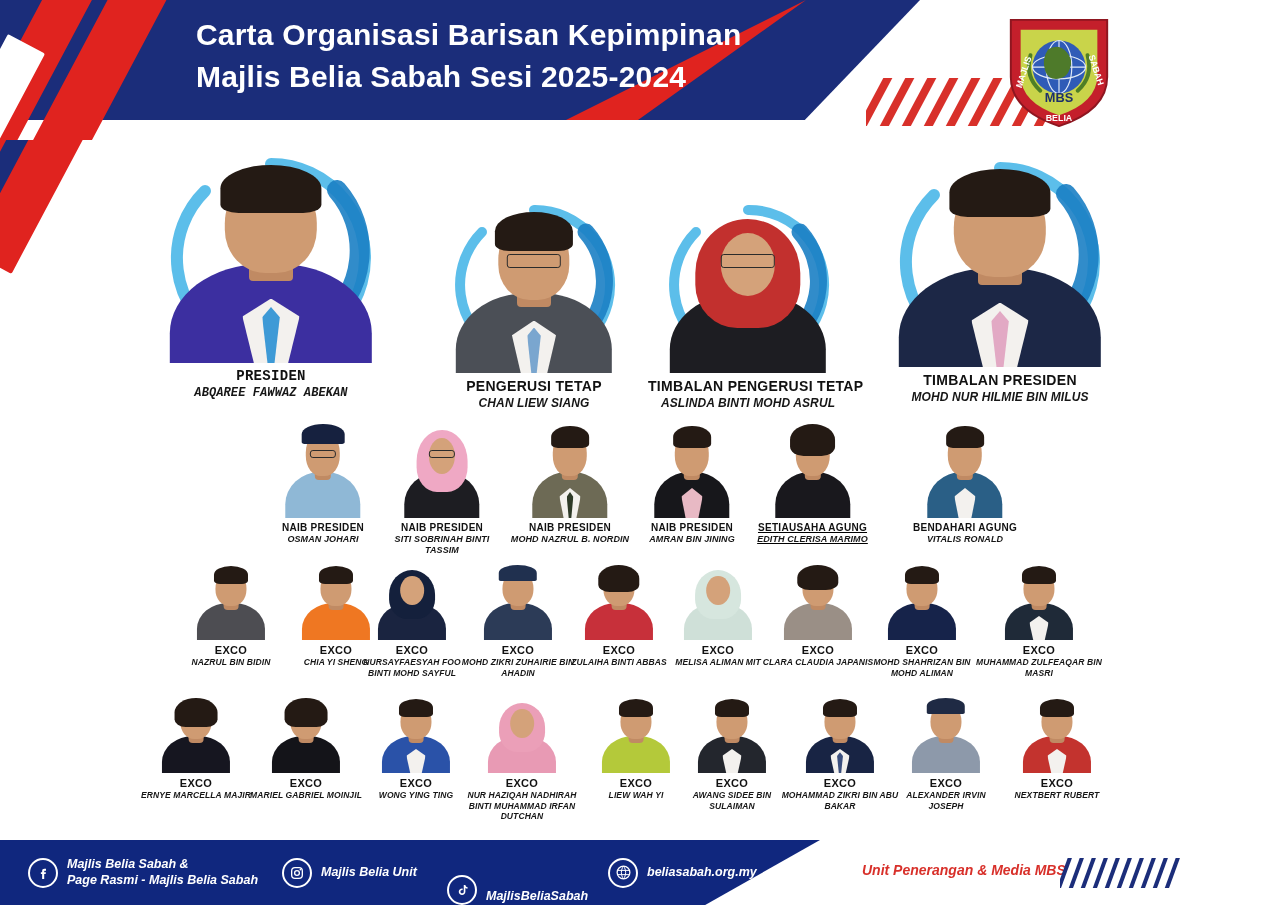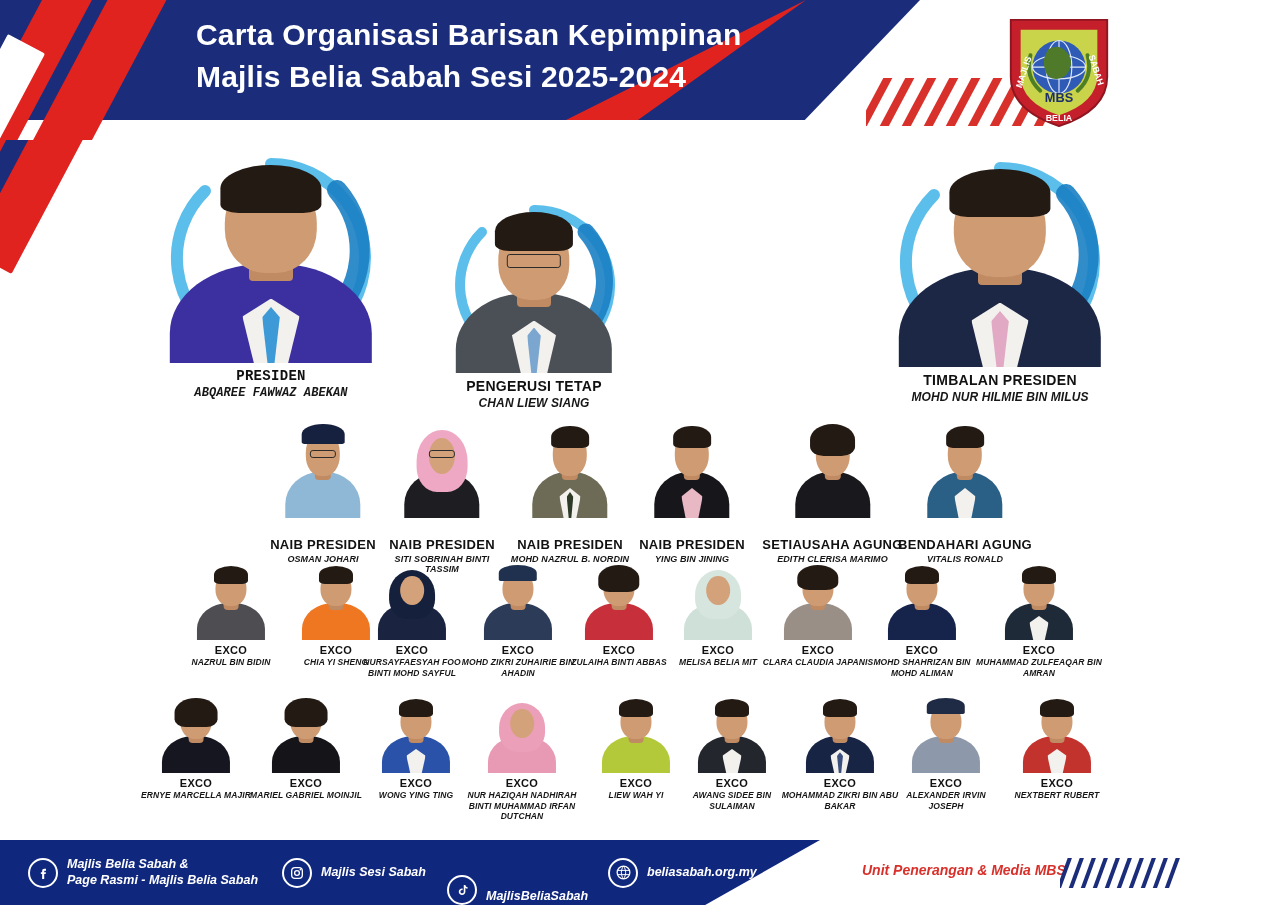--- a/index.html
+++ b/index.html
@@ -68,21 +68,21 @@
   .swoosh {
     position:absolute; left:0; top:0; width:100%; height:100%;
   }
   .r1 .role  { font-size:14px; margin-top:6px; }
   .r1 .pname { font-size:12px; margin-top:2px; }
   .r1.small .photo-wrap { width:170px; height:175px; }
 
   
   .r2 { width:120px; }
   .r2 .photo-wrap { position:relative; width:82px; height:100px; margin:0 auto; }
-  .r2 .role  { font-size:13px; margin-top:20px; }
+  .r2 .role  { font-size:10px; margin-top:4px; }
   .r2 .pname { font-size:9px; margin-top:1px; white-space:normal; }
 
   
   .r3 { width:112px; }
   .r3 .photo-wrap { position:relative; width:74px; height:80px; margin:0 auto; }
   .r3 .role  { font-size:11px; margin-top:4px; }
   .r3 .pname { font-size:8.5px; margin-top:1px; white-space:normal; line-height:1.2;text-align:center; }
 
   
   .pt { position:absolute; left:0; bottom:0; width:100%; height:100%; }
@@ -246,20 +246,36 @@
           <div class="neck"></div>
           <div class="head"></div>
           <div class="hair"></div>
           <div class="glasses"></div>
         </div>
       </div>
       <div class="role">PENGERUSI TETAP</div>
       <div class="pname">CHAN LIEW SIANG</div>
     </div>
 
+    <div class="person r1 small" style="left:648px; top:58px; width:200px;">
+      <div class="photo-wrap">
+        <svg class="swoosh" viewBox="0 0 170 175">
+          <path d="M85 12 a75 75 0 1 1 -52 22" fill="none" stroke="#3fb3e6" stroke-width="10" stroke-linecap="round" opacity="0.85"></path>
+          <path d="M137 34 a74 74 0 0 1 -11 108" fill="none" stroke="#1b7fc4" stroke-width="17" stroke-linecap="round" opacity="0.9"></path>
+        </svg>
+        <div class="pt">
+          <div class="shoulders" style="background:#1d1d22;"></div>
+          <div class="hijab" style="background:#c2302e;"></div>
+          <div class="face-ov"></div>
+          <div class="glasses"></div>
+        </div>
+      </div>
+      <div class="role">TIMBALAN PENGERUSI TETAP</div>
+      <div class="pname">ASLINDA BINTI MOHD ASRUL</div>
+    </div>
 
     <div class="person r1" style="left:880px; top:12px; width:240px;">
       <div class="photo-wrap">
         <svg class="swoosh" viewBox="0 0 220 215">
           <path d="M110 16 a94 94 0 1 1 -66 27" fill="none" stroke="#3fb3e6" stroke-width="12" stroke-linecap="round" opacity="0.85"></path>
           <path d="M176 42 a92 92 0 0 1 -14 134" fill="none" stroke="#1b7fc4" stroke-width="20" stroke-linecap="round" opacity="0.9"></path>
           <path d="M30 150 a92 92 0 0 0 150 26" fill="none" stroke="#9fdcf5" stroke-width="10" stroke-linecap="round" opacity="0.8"></path>
         </svg>
         <div class="pt">
           <div class="shoulders" style="background:#1c2746;"></div>
@@ -317,23 +333,23 @@
       <div class="photo-wrap">
         <div class="pt">
             <div class="shoulders" style="background:#17171b;"></div>
             <div class="shirt" style="background:#e8b9c4;"></div>
             <div class="neck"></div>
             <div class="head"></div>
             <div class="hair"></div>
           </div>
       </div>
       <div class="role">NAIB PRESIDEN</div>
-      <div class="pname">YING BIN JINING</div>
-    </div>
-    <div class="person r2" style="left:760px; top:278px; width:145px;">
+      <div class="pname">AMRAN BIN JINING</div>
+    </div>
+    <div class="person r2" style="left:740px; top:278px; width:145px;text-decoration:underline;">
       <div class="photo-wrap">
         <div class="pt">
             <div class="shoulders" style="background:#19181d;"></div>
             <div class="neck"></div>
             <div class="head"></div>
             <div class="hair" style="width:56%; height:32%; bottom:62%; border-radius:50% 50% 30% 30%;"></div>
           </div>
       </div>
       <div class="role">SETIAUSAHA AGUNG</div>
       <div class="pname">EDITH CLERISA MARIMO</div>
@@ -413,21 +429,21 @@
     </div>
     <div class="person r3" style="left:662px; top:420px;">
       <div class="photo-wrap">
           <div class="pt">
             <div class="shoulders" style="background:#cfe0d8;"></div>
             <div class="hijab" style="background:#d6e6de;"></div>
             <div class="face-ov"></div>
           </div>
         </div>
       <div class="role">EXCO</div>
-      <div class="pname">MELISA BELIA MIT</div>
+      <div class="pname">MELISA ALIMAN MIT</div>
     </div>
     <div class="person r3" style="left:762px; top:420px;">
       <div class="photo-wrap">
           <div class="pt">
             <div class="shoulders" style="background:#9a8f86;"></div>
             <div class="neck"></div>
             <div class="head"></div>
             <div class="hair" style="width:56%; height:32%; bottom:62%; border-radius:50% 50% 30% 30%;"></div>
           </div>
         </div>
@@ -450,21 +466,21 @@
       <div class="photo-wrap">
           <div class="pt">
             <div class="shoulders" style="background:#1f2a38;"></div>
             <div class="shirt"></div>
             <div class="neck"></div>
             <div class="head"></div>
             <div class="hair"></div>
           </div>
         </div>
       <div class="role">EXCO</div>
-      <div class="pname">MUHAMMAD ZULFEAQAR BIN AMRAN</div>
+      <div class="pname">MUHAMMAD ZULFEAQAR BIN MASRI</div>
     </div>
 
     <div class="person r3" style="left:140px; top:553px;">
       <div class="photo-wrap">
           <div class="pt">
             <div class="shoulders" style="background:#161620;"></div>
             <div class="neck"></div>
             <div class="head"></div>
             <div class="hair" style="width:58%; height:36%; bottom:58%; border-radius:50% 50% 26% 26%;"></div>
           </div>
@@ -589,21 +605,21 @@
     </div>
 
     <div class="social" style="left:282px;">
       <span class="scircle">
         <svg width="16" height="16" viewBox="0 0 24 24">
             <rect x="4" y="4" width="16" height="16" rx="5" fill="none" stroke="#fff" stroke-width="2"></rect>
             <circle cx="12" cy="12" r="3.6" fill="none" stroke="#fff" stroke-width="2"></circle>
             <circle cx="17" cy="7" r="1.2" fill="#fff"></circle>
           </svg>
       </span>
-      <span class="stext">Majlis Sesi Sabah</span>
+      <span class="stext">Majlis Belia Unit</span>
     </div>
 
     <div class="social" style="left:447px;align-items:flex-end;">
       <span class="scircle">
         <svg width="15" height="15" viewBox="0 0 24 24">
             <path fill="#fff" d="M14 3h2.6c.3 1.9 1.5 3.2 3.4 3.4v2.6c-1.3 0-2.5-.4-3.4-1.1v5.9c0 3-2.4 5.2-5.3 5.2S6 16.8 6 13.9s2.4-5.2 5.3-5.2c.3 0 .6 0 .9.1v2.7c-.3-.1-.6-.2-.9-.2-1.4 0-2.6 1.2-2.6 2.6s1.2 2.6 2.6 2.6 2.7-1.1 2.7-2.6z"></path>
           </svg>
       </span>
       <span class="stext">MajlisBeliaSabah</span>
     </div>

